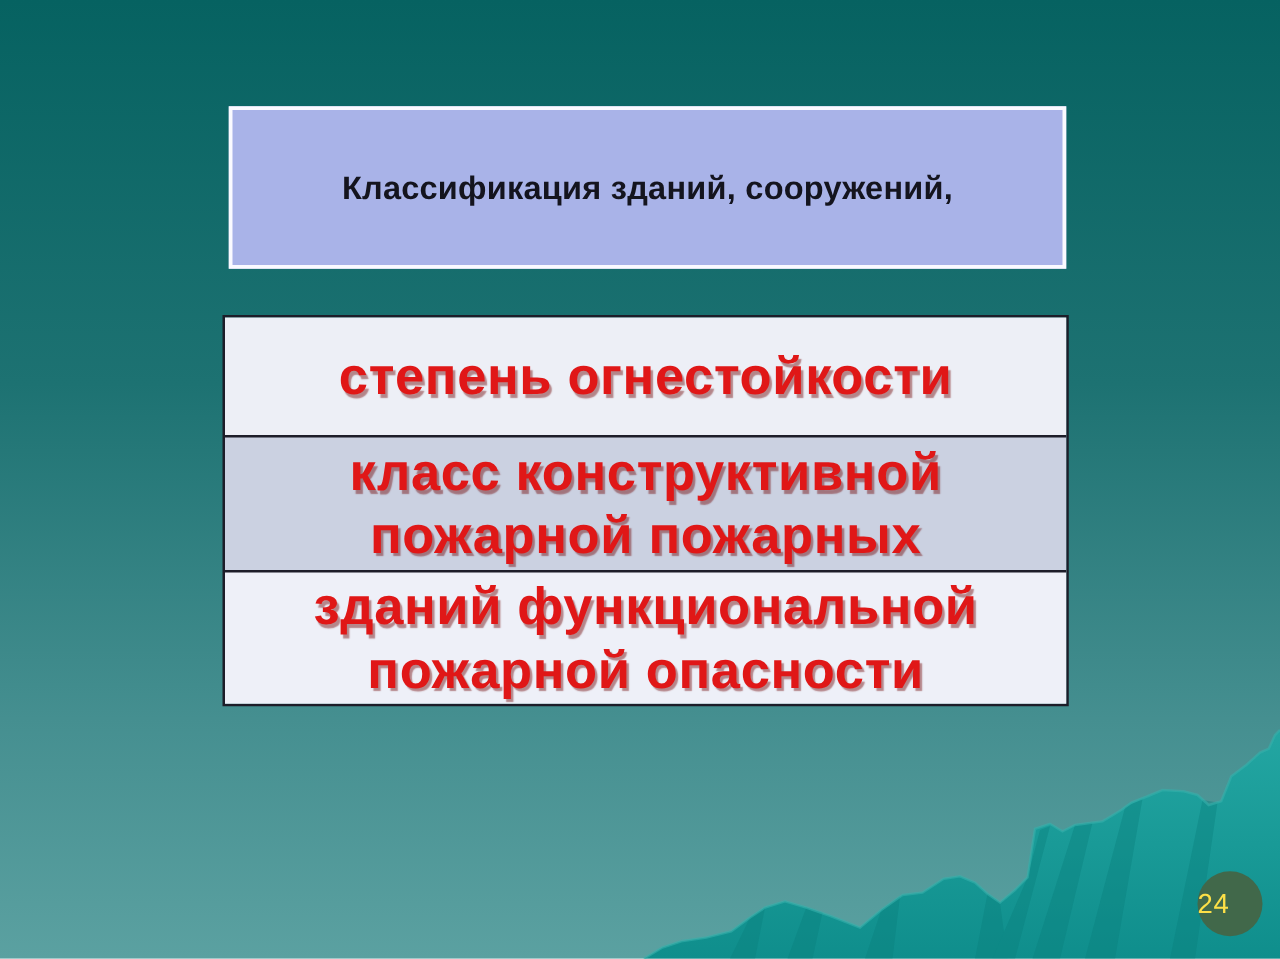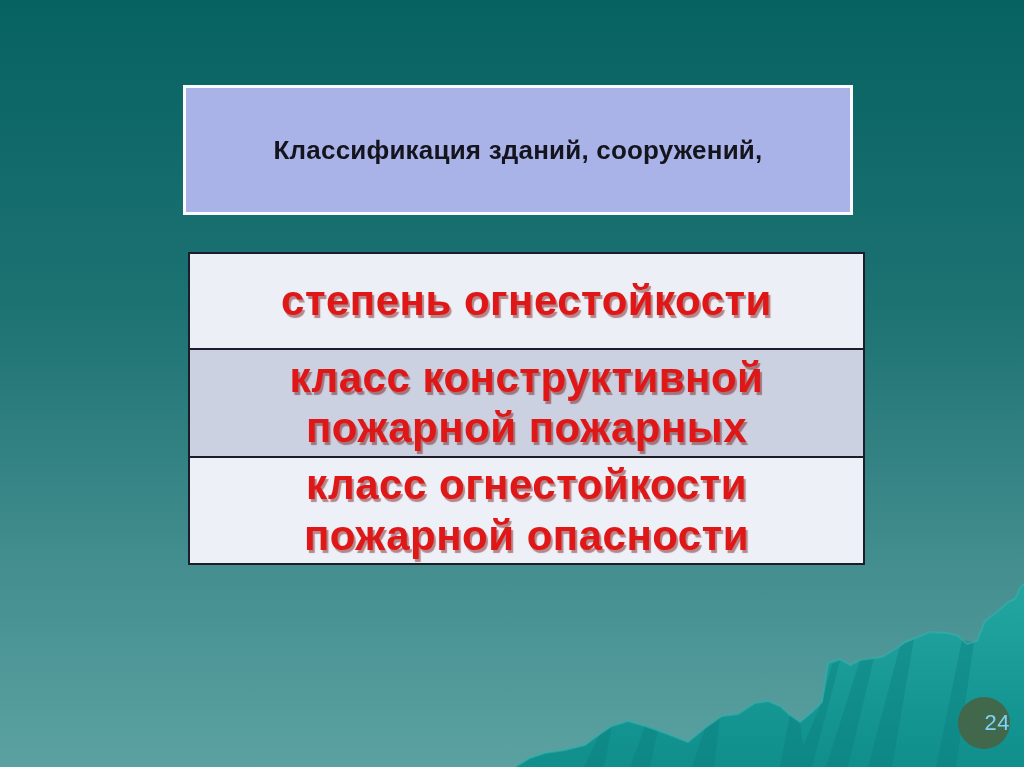--- a/index.html
+++ b/index.html
@@ -40,21 +40,21 @@
     font-weight: bold;
     color: #14141e;
     line-height: 35px;
     letter-spacing: 0.2px;
     white-space: nowrap;
   }
 
   
   .class-table {
     position: absolute;
-    left: 188px;
+    left: 178px;
     top: 252px;
     width: 677px;
     height: 313px;
     box-sizing: border-box;
     border: 2px solid #1d1d29;
     display: flex;
     flex-direction: column;
   }
   .class-row {
     box-sizing: border-box;
@@ -91,22 +91,22 @@
   .page-badge {
     position: absolute;
     left: 958px;
     top: 697px;
     width: 52px;
     height: 52px;
     border-radius: 50%;
     background: #41684a;
     display: flex;
     align-items: center;
-    justify-content: flex-end;
-    color: #7dd3fc;
+    justify-content: flex-start;
+    color: #fde047;
     font-size: 22px;
     letter-spacing: 0.5px;
   }
 </style>
 </head>
 <body>
 
 <div class="slide">
 
   <svg class="mountain-svg" viewBox="0 0 1024 767" xmlns="http://www.w3.org/2000/svg">
@@ -135,21 +135,21 @@
   </div>
 
   <div class="class-table">
     <div class="class-row row-1">
       <span class="row-label">степень огнестойкости</span>
     </div>
     <div class="class-row row-2">
       <span class="row-label">класс конструктивной пожарной пожарных</span>
     </div>
     <div class="class-row row-3">
-      <span class="row-label">класс огнестойкости пожарной опасности</span>
+      <span class="row-label">зданий функциональной пожарной опасности</span>
     </div>
   </div>
 
   <div class="page-badge">
     <span>24</span>
   </div>
 
 </div>
 
 </body></html>

